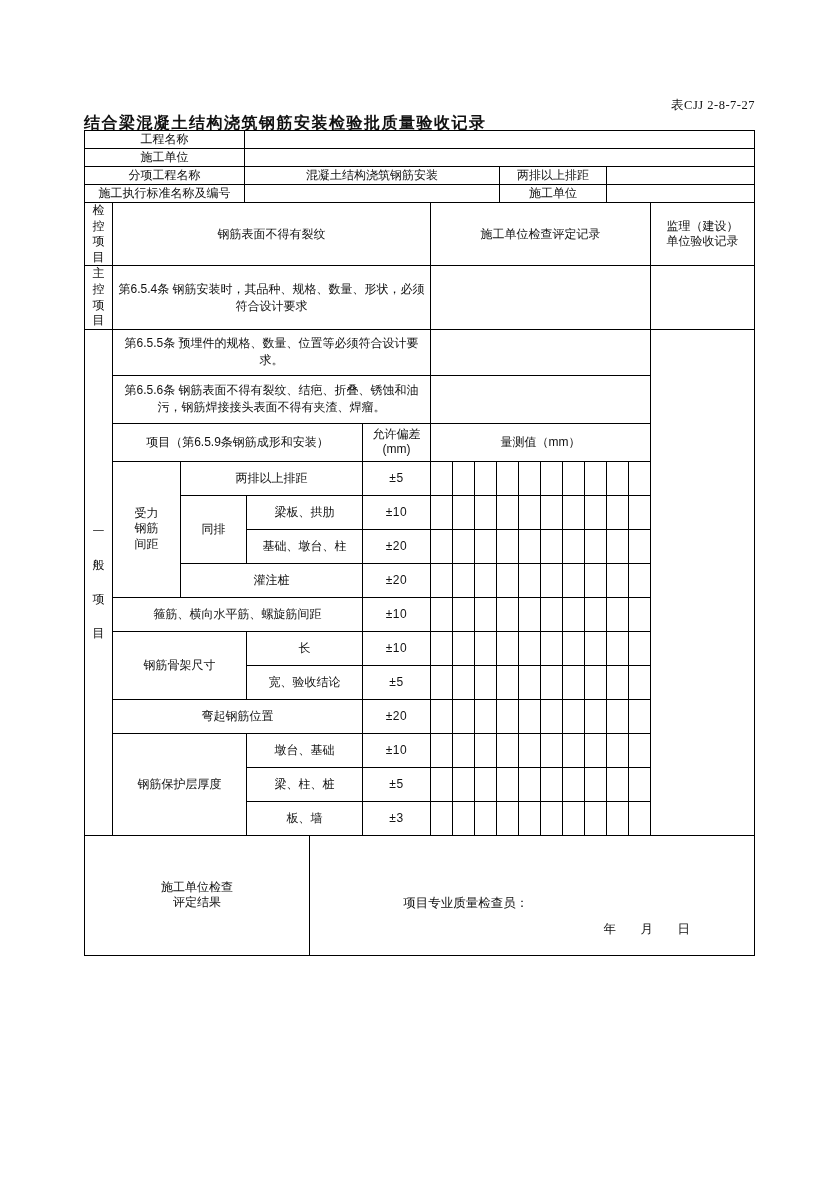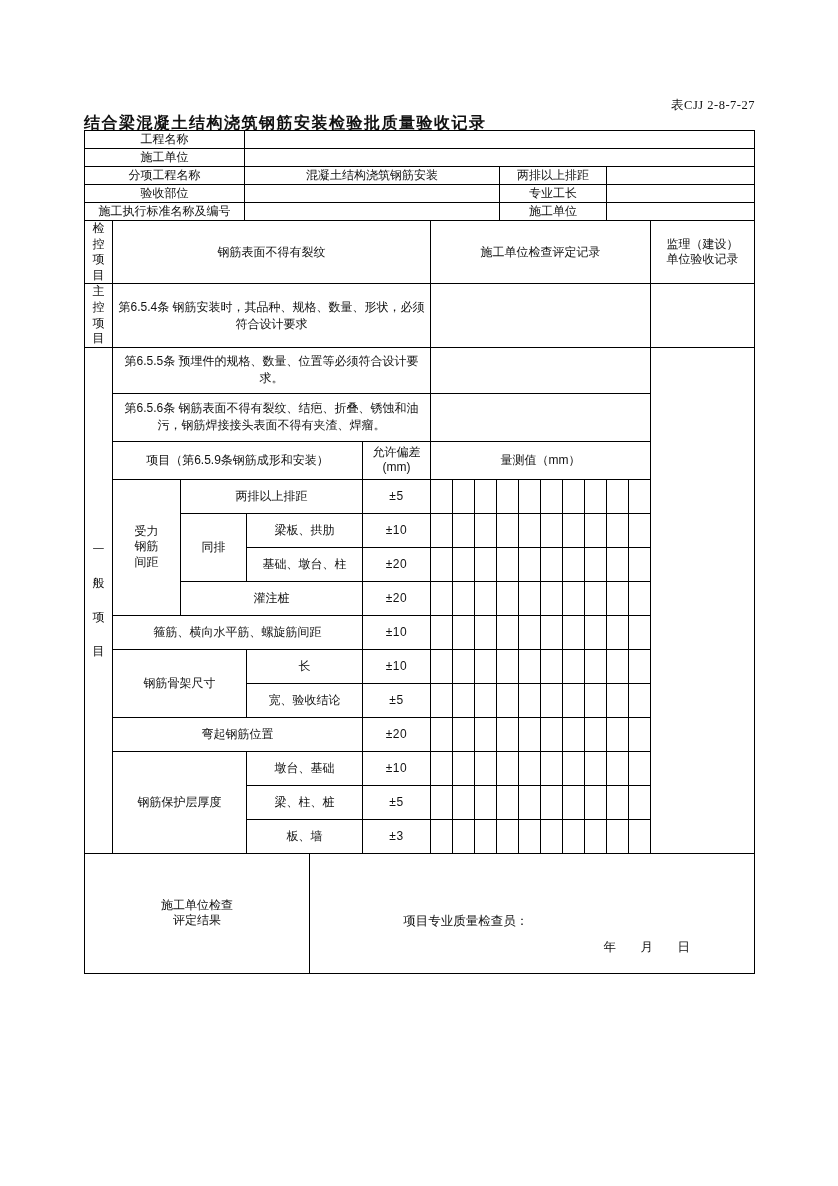--- a/index.html
+++ b/index.html
@@ -81,26 +81,20 @@
         <td colspan="3"></td>
       </tr>
       <tr class="r33">
         <td>施工单位</td>
         <td colspan="3"></td>
       </tr>
       <tr class="r33">
         <td>分项工程名称</td>
         <td>混凝土结构浇筑钢筋安装</td>
         <td>两排以上排距</td>
-        <td></td>
-      </tr>
-      <tr class="r33">
-        <td>验收部位</td>
-        <td></td>
-        <td>专业工长</td>
         <td></td>
       </tr>
       <tr class="r33">
         <td>施工执行标准名称及编号</td>
         <td></td>
         <td>施工单位</td>
         <td></td>
       </tr>
     </tbody>
       </table>

